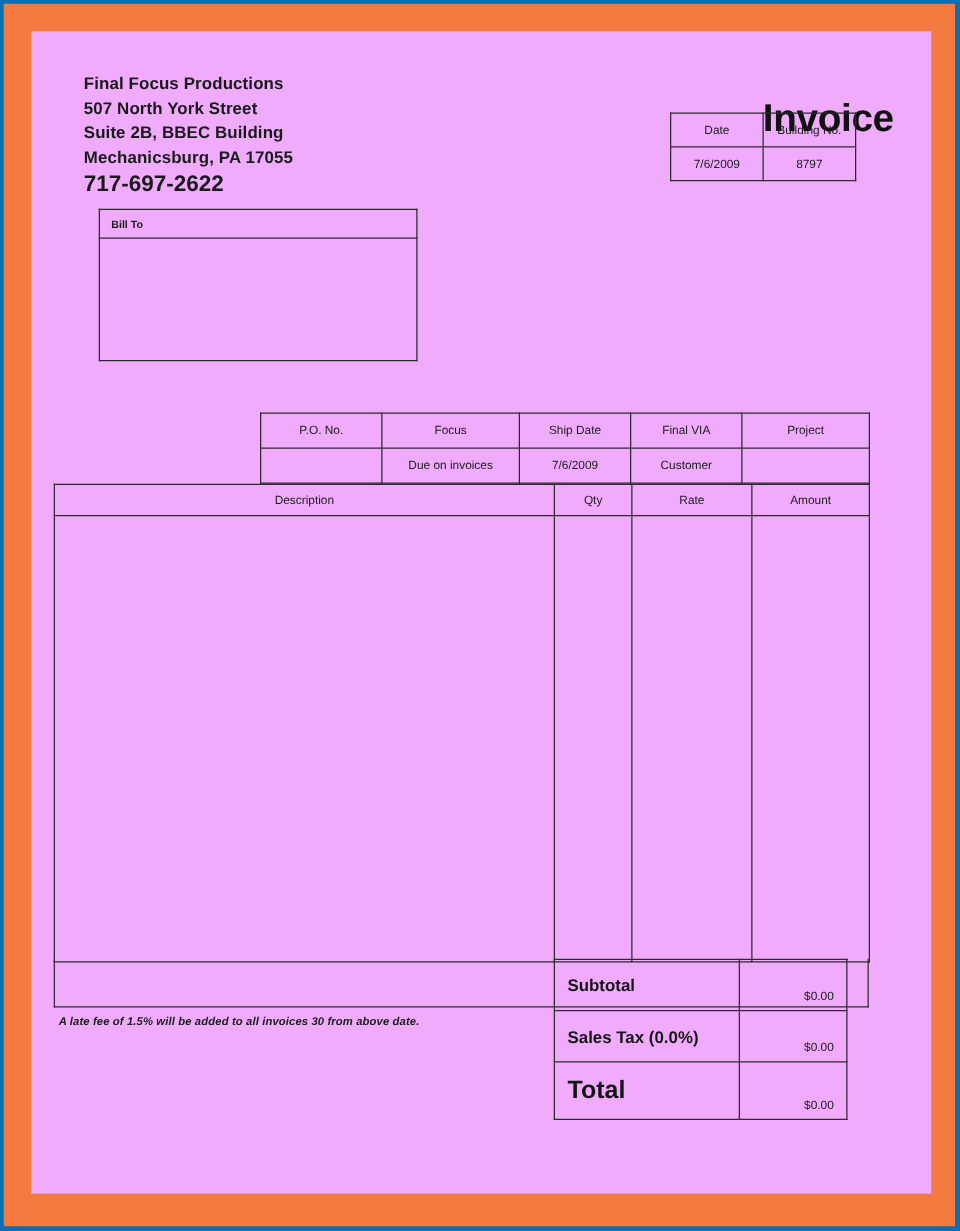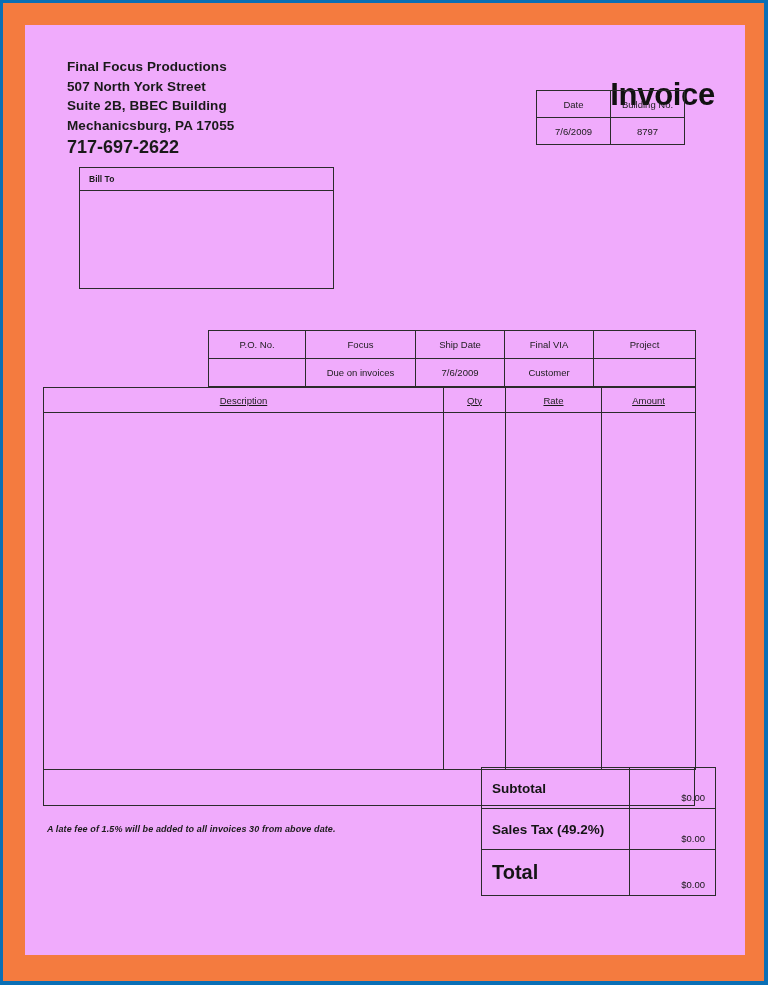--- a/index.html
+++ b/index.html
@@ -102,21 +102,20 @@
     top: 362px;
     width: 652px;
     border-collapse: collapse;
     table-layout: fixed;
   }
   #items-table td {
     border: 1.3px solid #2b2b2b;
     padding: 0;
     vertical-align: top;
     color: #1b1b1b;
-    text-decoration: underline;
   }
   #items-table .hdr td {
     height: 24px;
     text-align: center;
     vertical-align: middle;
     font-size: 9.5px;
   }
   #items-table .body td { height: 356px; }
 
   
@@ -132,27 +131,26 @@
   }
   .late-note {
     position: absolute;
     left: 22px;
     top: 787px;
     font-size: 9px;
     font-style: italic;
     font-weight: bold;
     color: #1b1b1b;
     letter-spacing: .1px;
-    margin-top: 12px;
   }
 
   
   #totals-table {
     position: absolute;
-    left: 456px;
+    left: 418px;
     top: 742px;
     width: 234px;
     border-collapse: collapse;
     table-layout: fixed;
   }
   #totals-table td {
     border: 1.3px solid #2b2b2b;
     padding: 0 10px;
     color: #151515;
     vertical-align: middle;
@@ -292,21 +290,21 @@
         <colgroup>
             <col style="width:148px">
             <col style="width:86px">
           </colgroup>
         <tbody>
             <tr class="row-sub">
           <td class="lbl">Subtotal</td>
           <td class="amt">$0.00</td>
         </tr>
         <tr class="row-tax">
-          <td class="lbl">Sales Tax (49.2%)</td>
+          <td class="lbl">Sales Tax (0.0%)</td>
           <td class="amt">$0.00</td>
         </tr>
         <tr class="row-tot">
           <td class="lbl">Total</td>
           <td class="amt">$0.00</td>
         </tr>
       </tbody>
         </table>
 
     </div>

